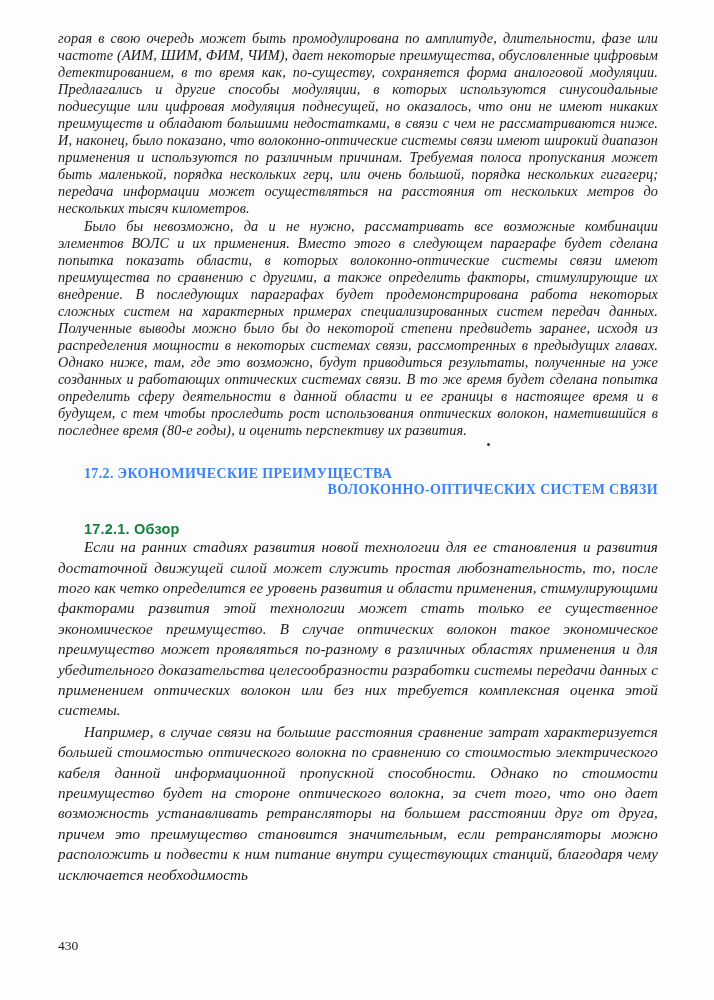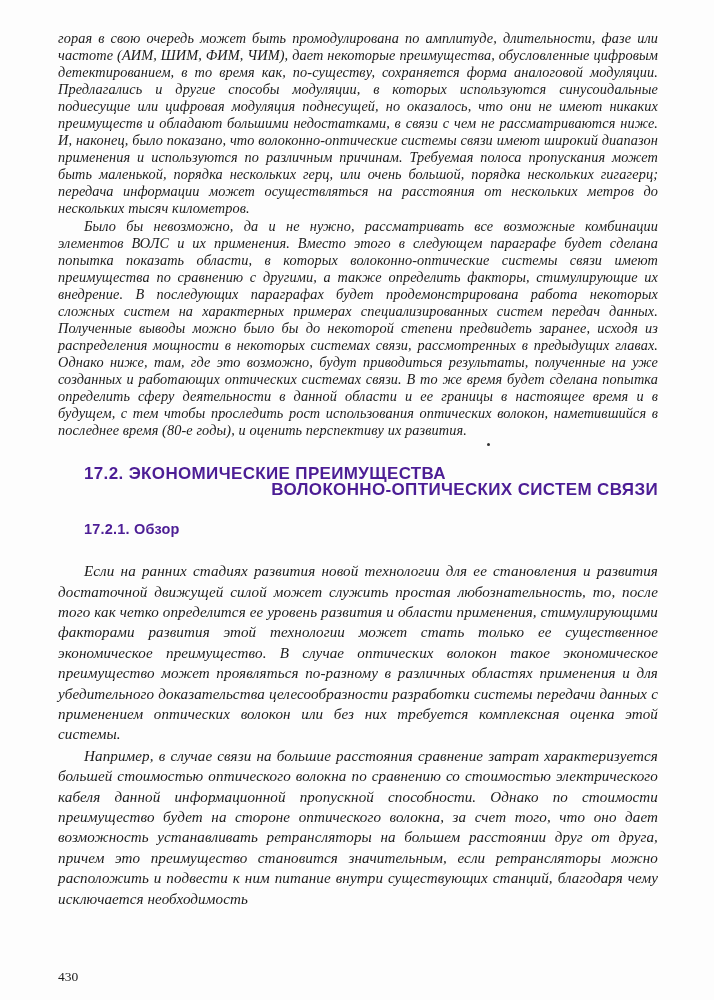--- a/index.html
+++ b/index.html
@@ -41,53 +41,52 @@
   }
   p.para.indent {
     text-indent: 26px;
   }
   p.first {
     text-indent: 0;
   }
   .section-head {
     margin-top: 27px;
     margin-bottom: 0;
-    font-family: Liberation Sans, sans-serif;
-    font-size: 17px;
+    font-family: Liberation Serif, serif;
+    font-size: 14px;
     font-weight: bold;
     line-height: 16px;
     letter-spacing: 0.35px;
     padding-left: 26px;
-    color: #4c1d95;
+    color: #3b82f6;
   }
   .section-head .line2 { display: block; text-align: right; }
   .subsection-head {
     margin-top: 23px;
     margin-bottom: 0;
     font-family: "Liberation Sans", sans-serif;
     font-size: 14.5px;
     font-weight: bold;
     letter-spacing: 0.2px;
     padding-left: 26px;
-    color: #4c1d95;
+    color: #15803d;
   }
   .body-block {
-    margin-top: 24px;
   }
   .body-block p.para {
     font-size: 15.1px;
     line-height: 20.4px;
   }
   .body-block p.para + p.para {
     margin-top: 1px;
   }
   .page-number {
     position: absolute;
     left: 58px;
-    top: 969px;
+    top: 938px;
     font-family: "Liberation Serif", serif;
     font-size: 13.5px;
     color: #1a1a1a;
   }
   .dot-artifact {
     position: absolute;
     left: 487px;
     top: 443px;
     width: 3px;
     height: 3px;

